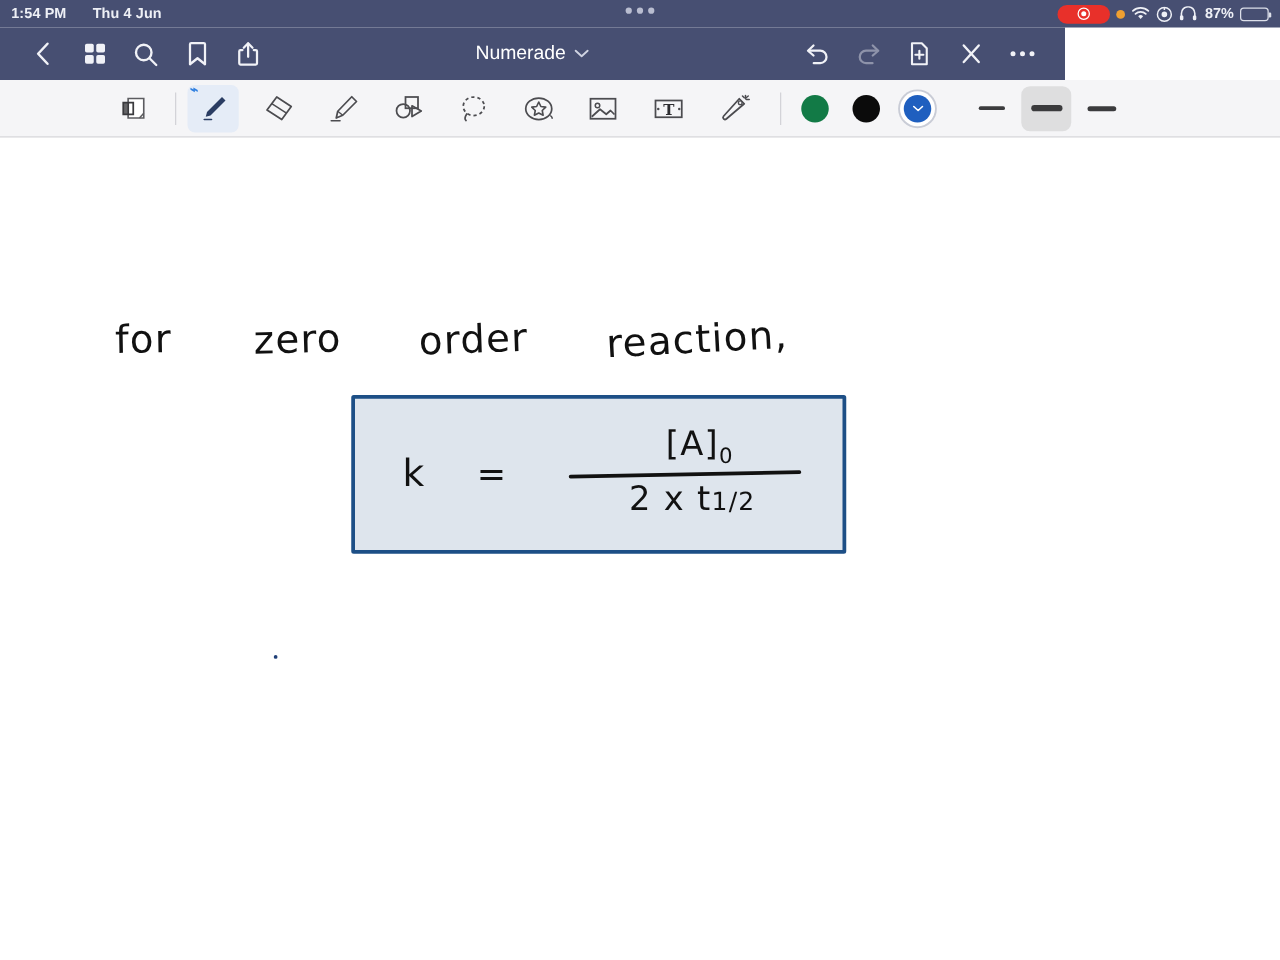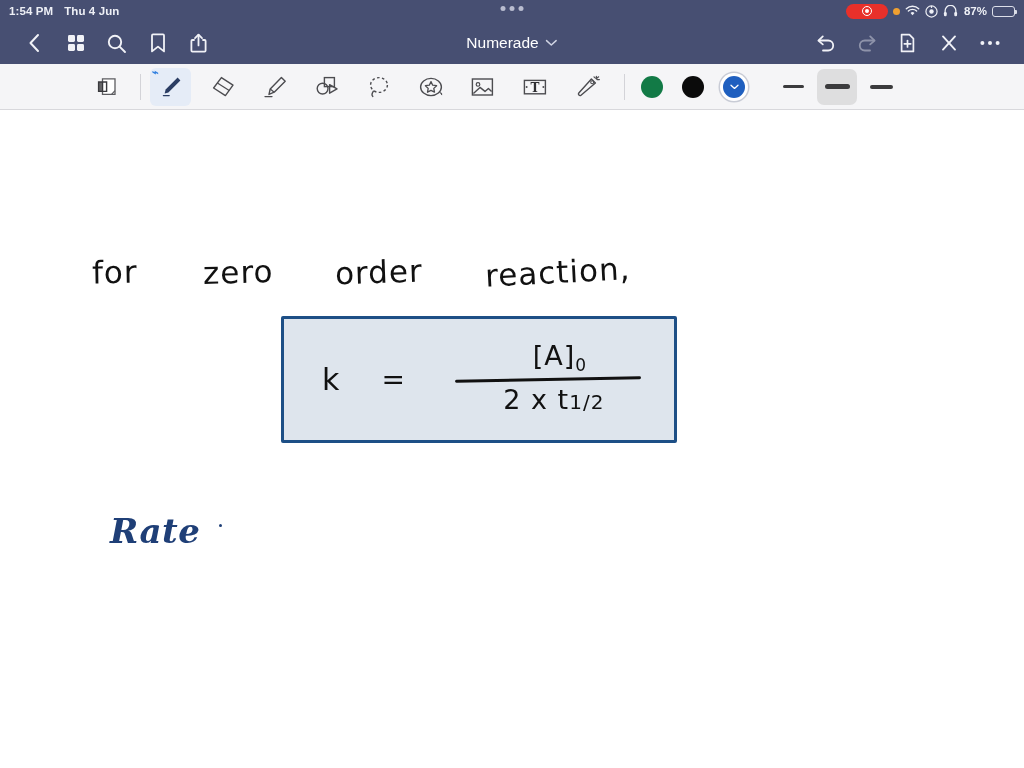--- a/index.html
+++ b/index.html
@@ -14,21 +14,21 @@
   
   .statusbar {
     position: absolute; top: 0; left: 0;
     width: 1024px; height: 22px;
     background: #474f72;
     display: flex; align-items: center;
     color: #eef0f6;
     font-size: 11.5px;
     padding: 0 9px;
   }
-  .sb-left { display: flex; align-items: center; gap: 11px; font-weight: bold; letter-spacing: .1px; }
+  .sb-left { display: flex; align-items: center; gap: 21px; font-weight: bold; letter-spacing: .1px; }
   .sb-spacer { flex: 1; }
   .sb-right { display: flex; align-items: center; gap: 5px; }
   .multitask-dots {
     position: absolute; left: 50%; top: 6px; transform: translateX(-50%);
     display: flex; gap: 4px;
   }
   .multitask-dots i { width: 5px; height: 5px; border-radius: 50%; background: #b9bdd0; display: block; }
 
   .rec-pill {
     width: 42px; height: 15px; border-radius: 8px;
@@ -48,21 +48,21 @@
   }
   .battery::after {
     content:""; position:absolute; right:-3px; top:3.2px;
     width:2px; height:4px; background:#dcdfe9; border-radius: 0 1px 1px 0;
   }
   .battery .fill { height: 100%; background: #f2f4fa; border-radius: 1px; }
 
   
   .header {
     position: absolute; top: 22px; left: 0;
-    width: 1024px; height: 42px;
+    width: 852px; height: 42px;
     background: #474f72;
     display: flex; align-items: center;
     padding: 0 14px;
   }
   .hdr-group { display: flex; align-items: center; }
   .hdr-btn {
     width: 41px; height: 38px;
     display: flex; align-items: center; justify-content: center;
     color: #f1f2f7;
   }
@@ -431,17 +431,16 @@
             <span>[A]</span><span class="sub">0</span>
           </span>
           <span class="f-rule"></span>
           <span class="ink ink-black f-den" style="position:static">
             <span>2 x t</span><span style="font-size:20px">1/2</span>
           </span>
         </span>
       </div>
     </div>
 
-    <div class="ink ink-blue hw-rate">Rate</div>
     <div class="hw-dot"></div>
   </div>
 
 </div>
 
 </body></html>

